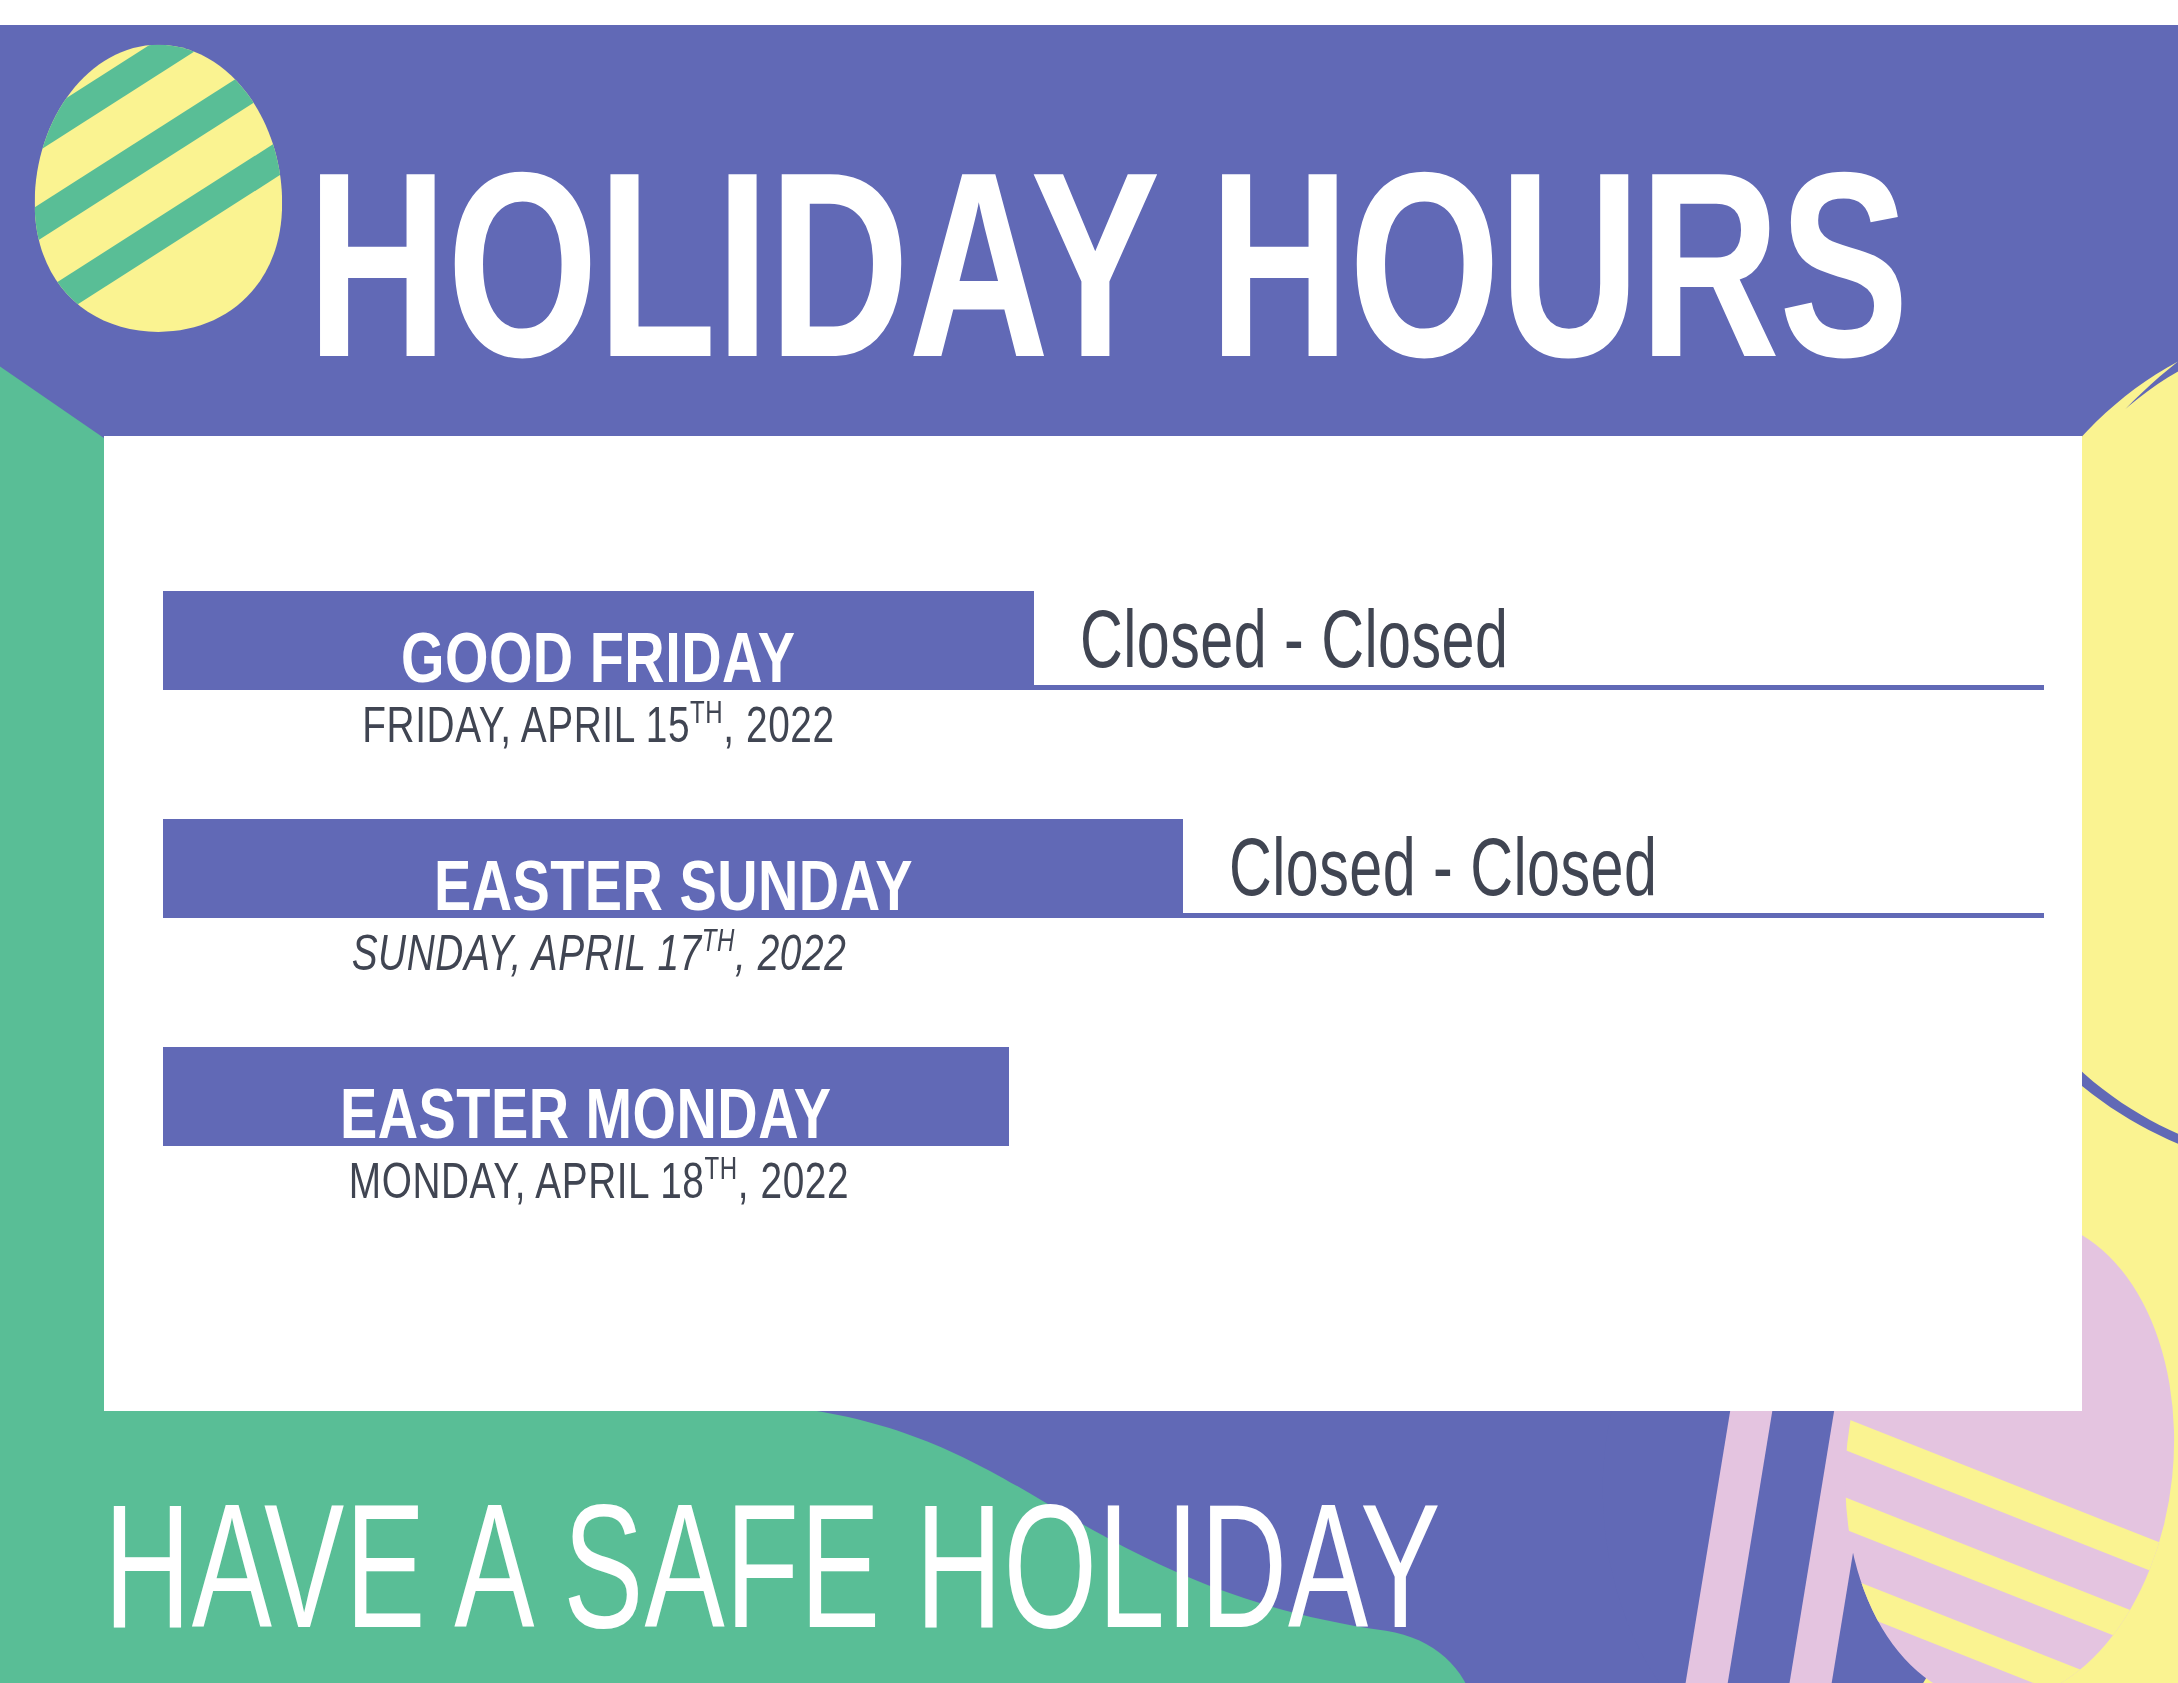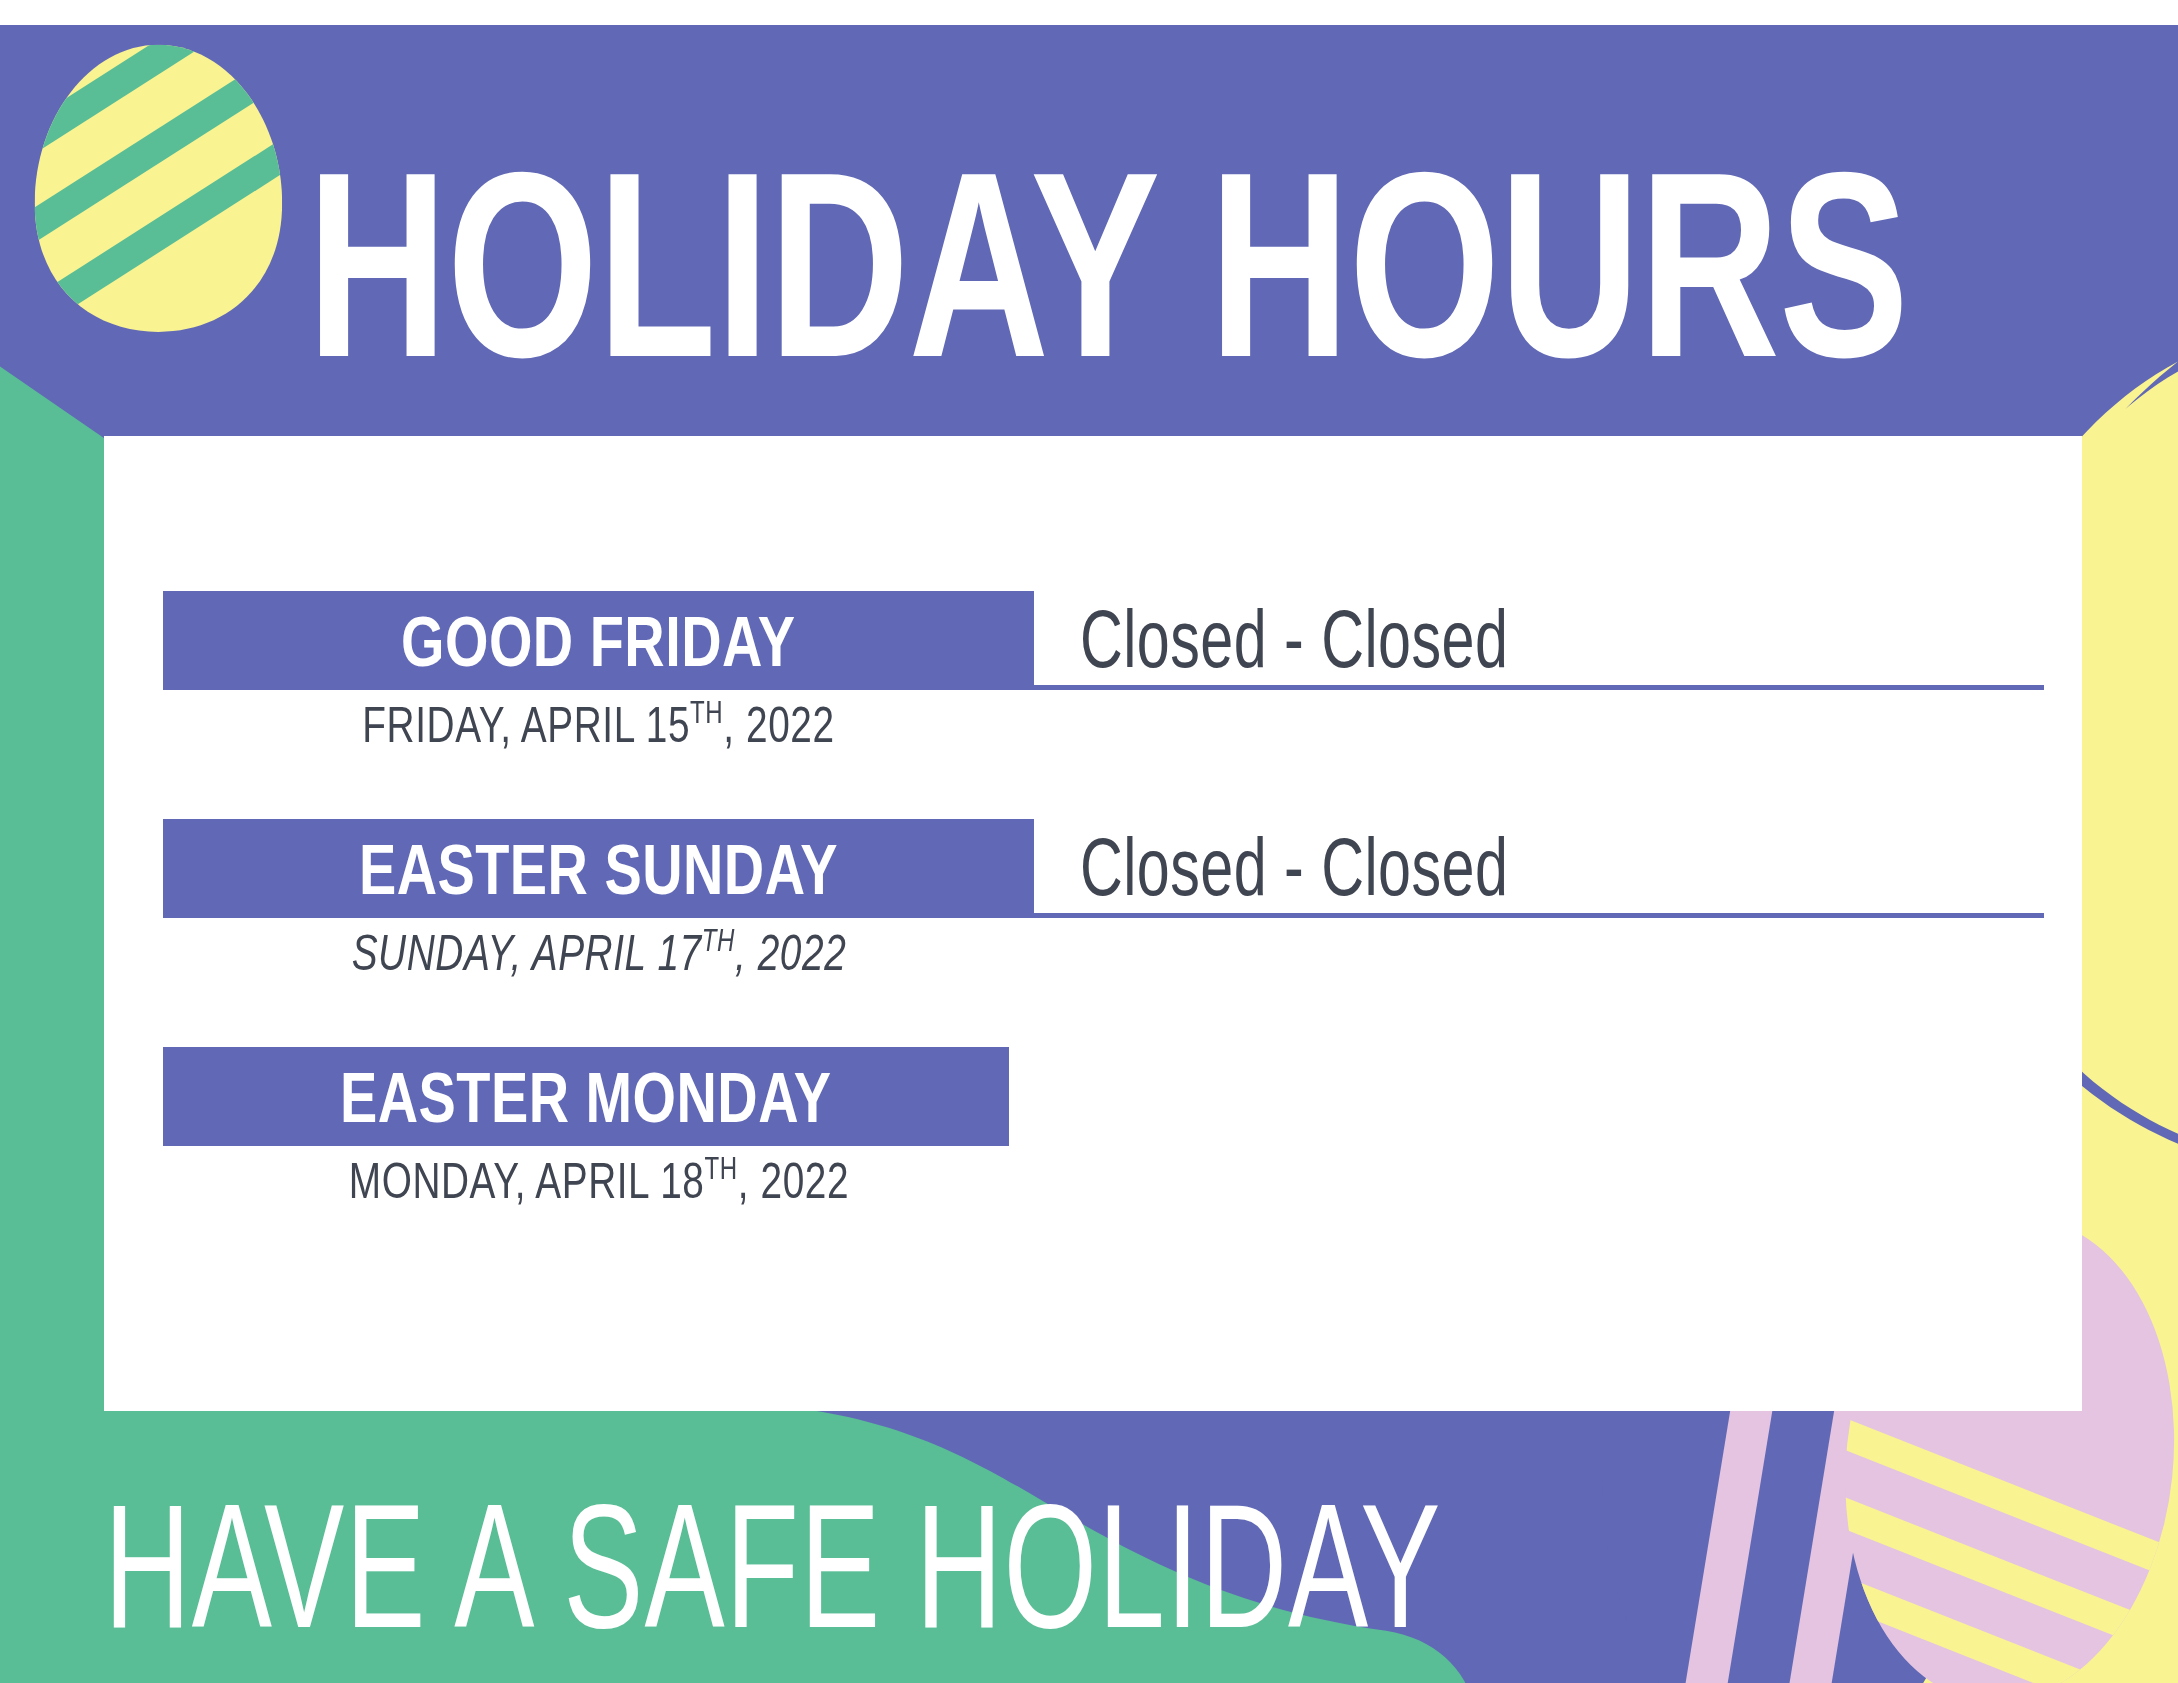--- a/index.html
+++ b/index.html
@@ -69,21 +69,21 @@
   }
   .row-top {
     position: relative;
     display: flex;
     align-items: stretch;
     height: 99px;
   }
   .name-bar {
     background: #6169B6;
     display: flex;
-    align-items: center;
+    align-items: flex-end;
     justify-content: center;
     width: 871px;
     height: 99px;
     padding: 0 16px;
   }
   .name-bar span {
     color: #ffffff;
     font-size: 57px;
     font-weight: 700;
     letter-spacing: 0.5px;
@@ -126,21 +126,21 @@
   }
   .date-line sup {
     font-size: 0.62em;
     vertical-align: super;
     line-height: 0;
   }
 
   
   .row-1 .name-bar { width: 871px; }
   .row-1 .date-line { width: 871px; }
-  .row-2 .name-bar { width: 871px; }
+  .row-2 .name-bar { width: 1020px; }
   .row-2 .date-line { width: 871px; font-style: italic; }
   .row-3 .name-bar { width: 846px; }
   .row-3 .date-line { width: 871px; }
 
   
   .footer-text {
     position: absolute;
     left: 104px;
     top: 1440px;
     z-index: 8;

